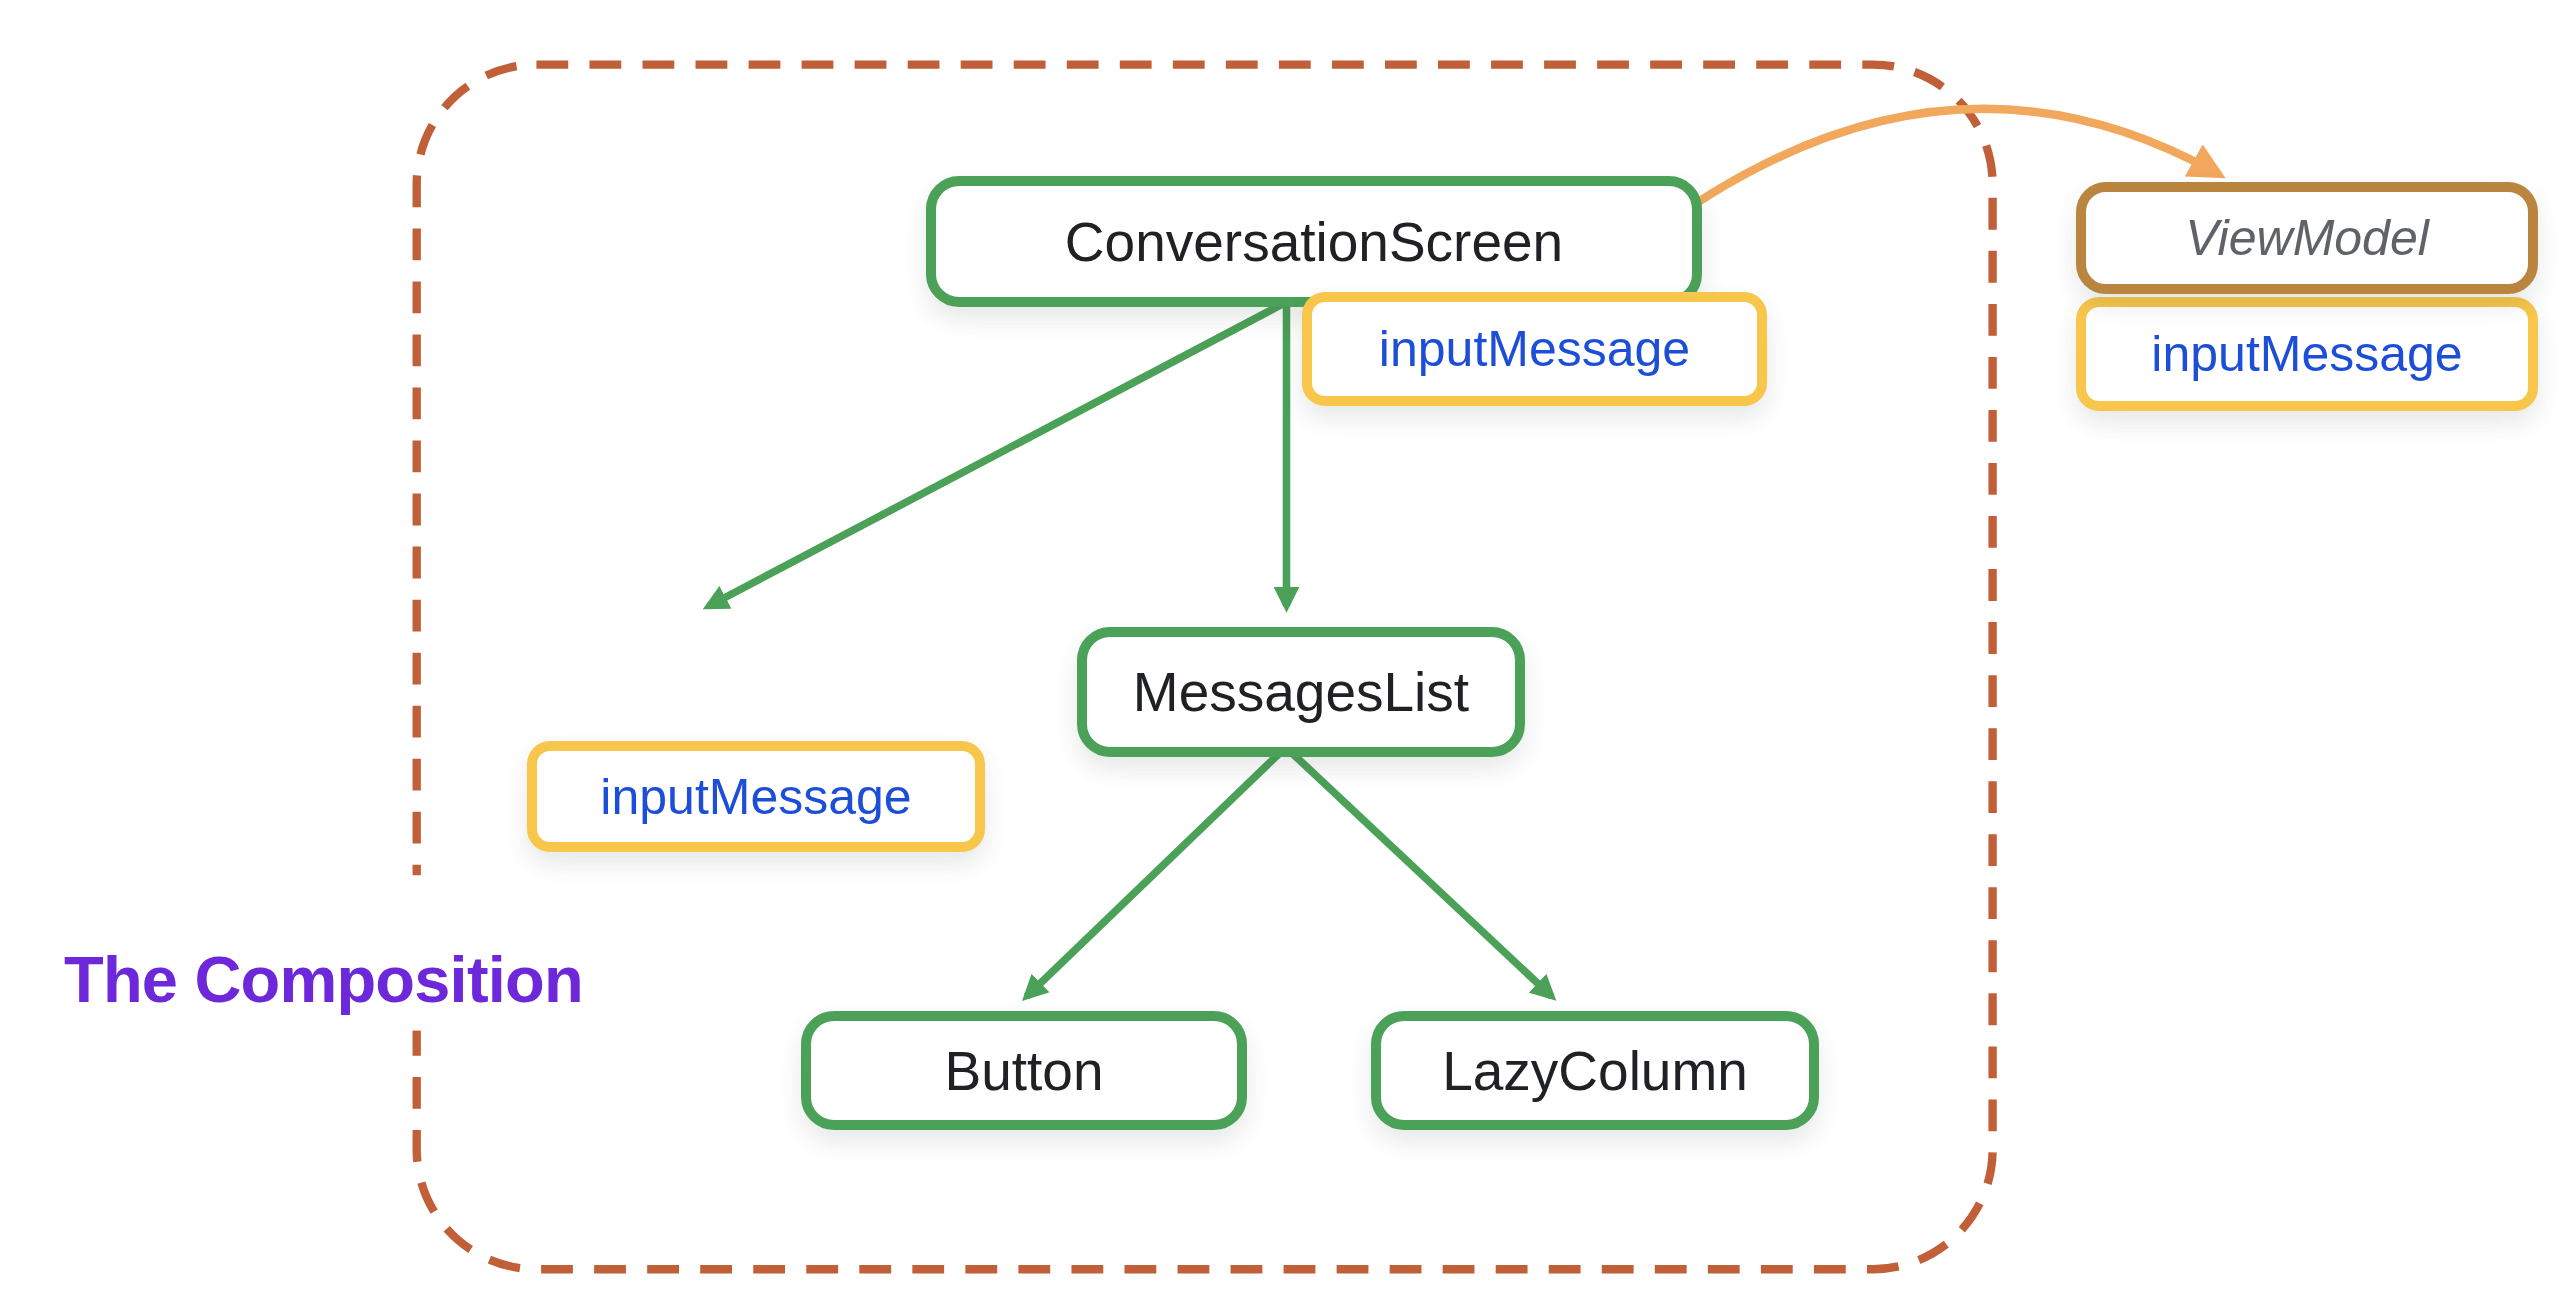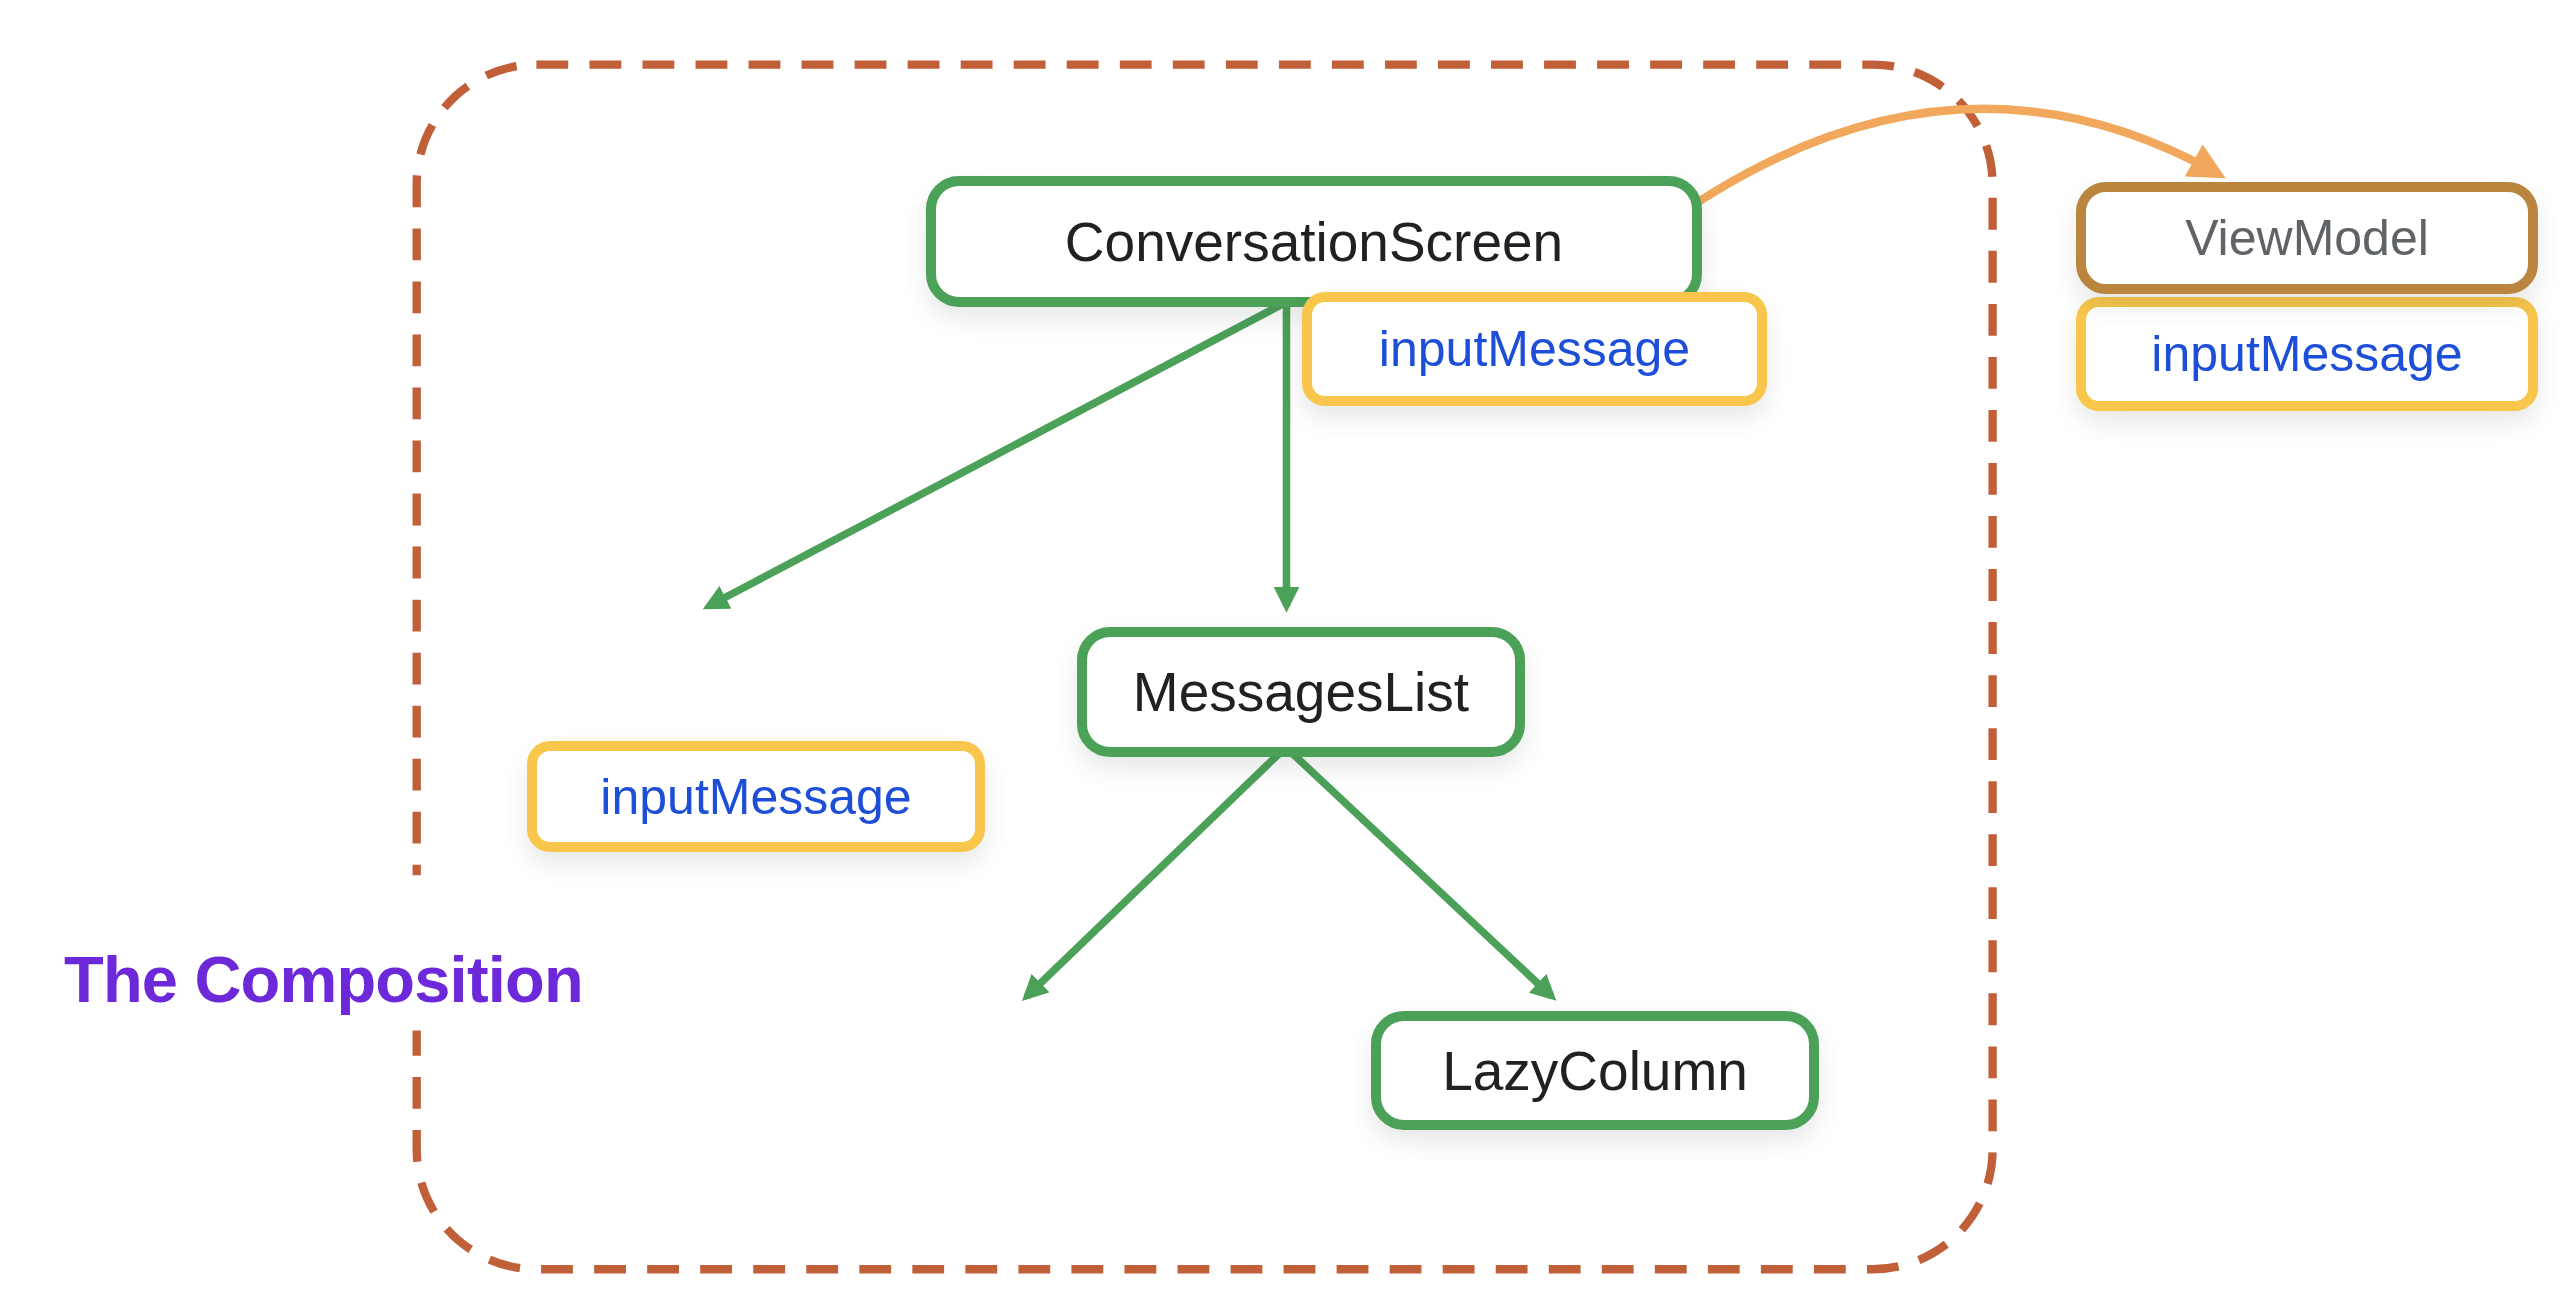--- a/index.html
+++ b/index.html
@@ -71,22 +71,25 @@
   <div class="node state" style="left:2076px;top:297px;width:462px;height:114px;">
     <span>inputMessage</span>
   </div>
 
   <div class="node composable" style="left:926px;top:176px;width:776px;height:131px;">
     <span>ConversationScreen</span>
   </div>
   <div class="node composable" style="left:1077px;top:627px;width:448px;height:130px;">
     <span>MessagesList</span>
   </div>
+  <div class="node composable" style="left:801px;top:1011px;width:446px;height:119px;">
+    <span>Button</span>
+  </div>
   <div class="node composable" style="left:1371px;top:1011px;width:448px;height:119px;">
     <span>LazyColumn</span>
   </div>
 
-  <div class="node viewmodel" style="left:2076px;top:182px;width:462px;height:112px;">
+  <div class="node viewmodel" style="left:2076px;top:182px;width:462px;height:112px;font-style:italic;">
     <span>ViewModel</span>
   </div>
 
 </div>
 
 
 </body></html>

